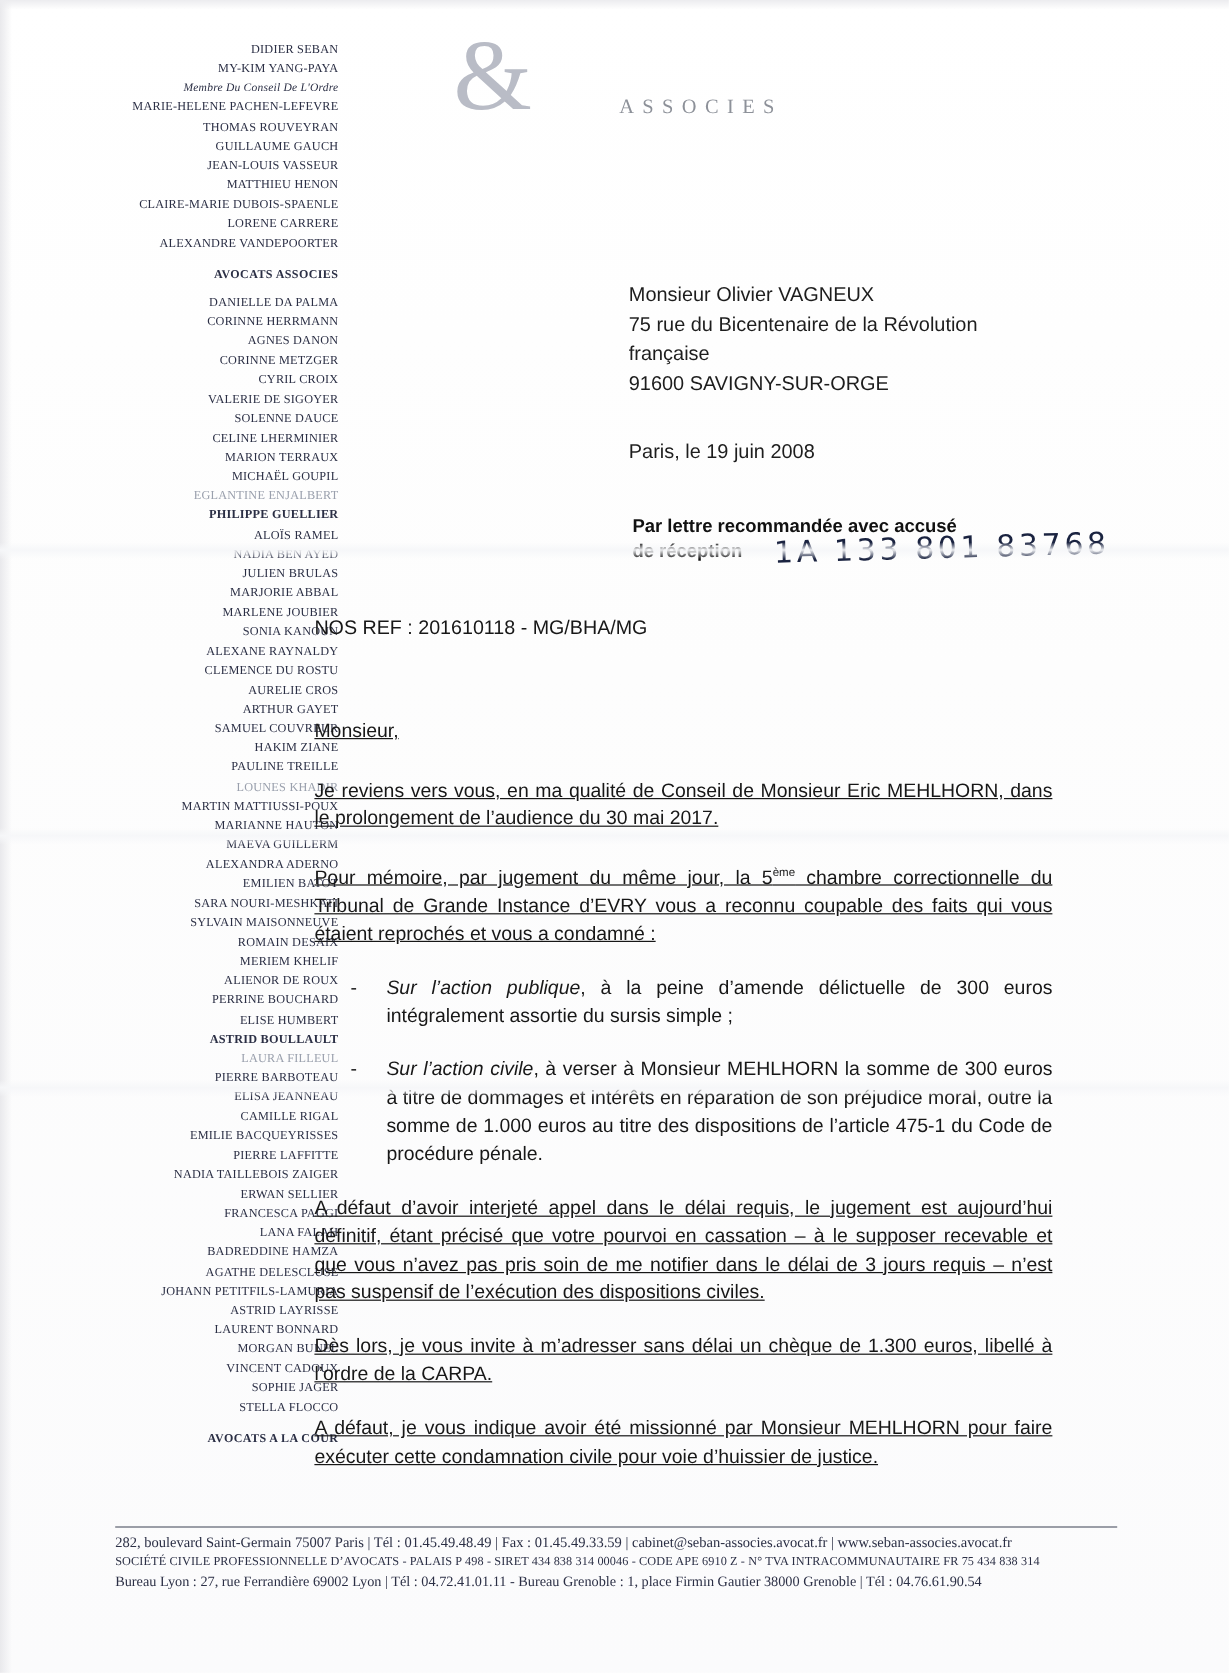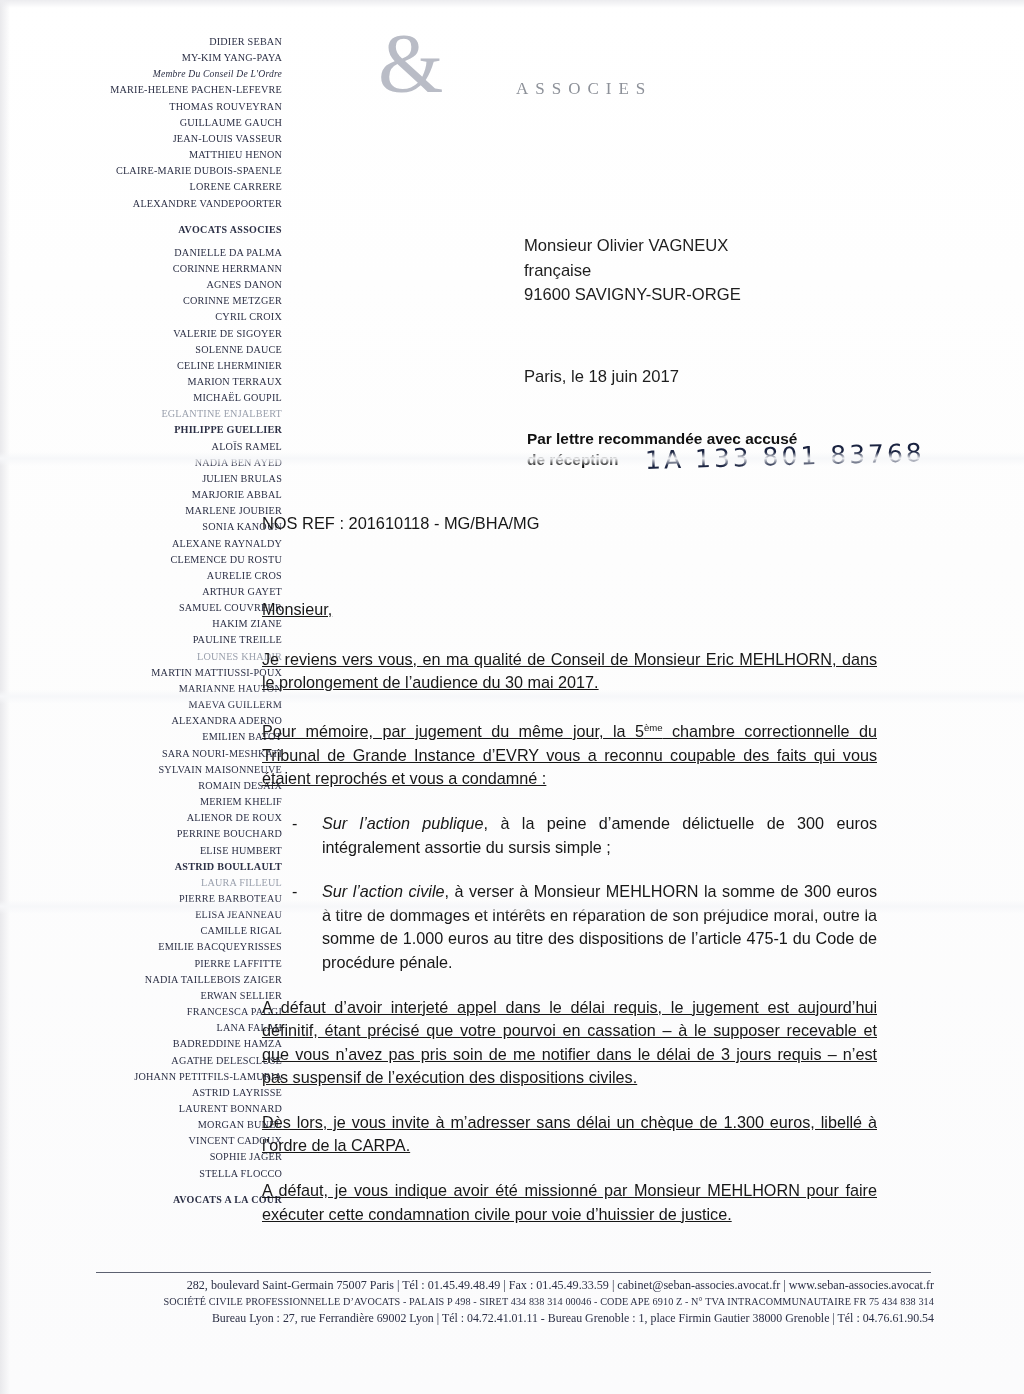--- a/index.html
+++ b/index.html
@@ -123,21 +123,21 @@
 
   
   .footrule{
     position:absolute;left:96px;top:1272px;width:835px;height:1px;
     background:#5c6170;
   }
   .footer{
     position:absolute;left:96px;top:1277px;width:838px;
     font-family:"Liberation Serif", serif;
     color:#2b2f45;
-    text-align:right;
+    text-align:left;
   }
   .f1{font-size:12.1px;line-height:16.5px;white-space:nowrap;}
   .f2{font-size:10.2px;line-height:16px;font-variant:small-caps;text-transform:capitalize;letter-spacing:.1px;white-space:nowrap;}
   .f3{font-size:11.9px;line-height:16.5px;white-space:nowrap;}
   .f4{font-size:11.9px;line-height:16.5px;white-space:nowrap;}
 </style>
 </head>
 <body>
 
 <div class="page">
@@ -223,25 +223,26 @@
         <div class="sb-name">MORGAN BUNEL</div>
         <div class="sb-name">VINCENT CADOUX</div>
         <div class="sb-name">SOPHIE JAGER</div>
         <div class="sb-name">STELLA FLOCCO</div>
       </div>
     <div class="sb-head">AVOCATS A LA COUR</div>
   </div>
 
   <div class="addr">
     <div>Monsieur Olivier VAGNEUX</div>
+    <div>75 rue du Bicentenaire de la Révolution</div>
     <div>française</div>
     <div>91600 SAVIGNY-SUR-ORGE</div>
   </div>
 
-  <div class="dateline">Paris, le 18 juin 2017</div>
+  <div class="dateline">Paris, le 19 juin 2008</div>
 
   <div class="recommande">
     <div>Par lettre recommandée avec accusé</div>
     <div>de réception</div>
   </div>
   <div class="hand">1A 133 801 83768</div>
 
   <div class="affaire">
     <div>NOS REF : 201610118 - MG/BHA/MG</div>
   </div>

